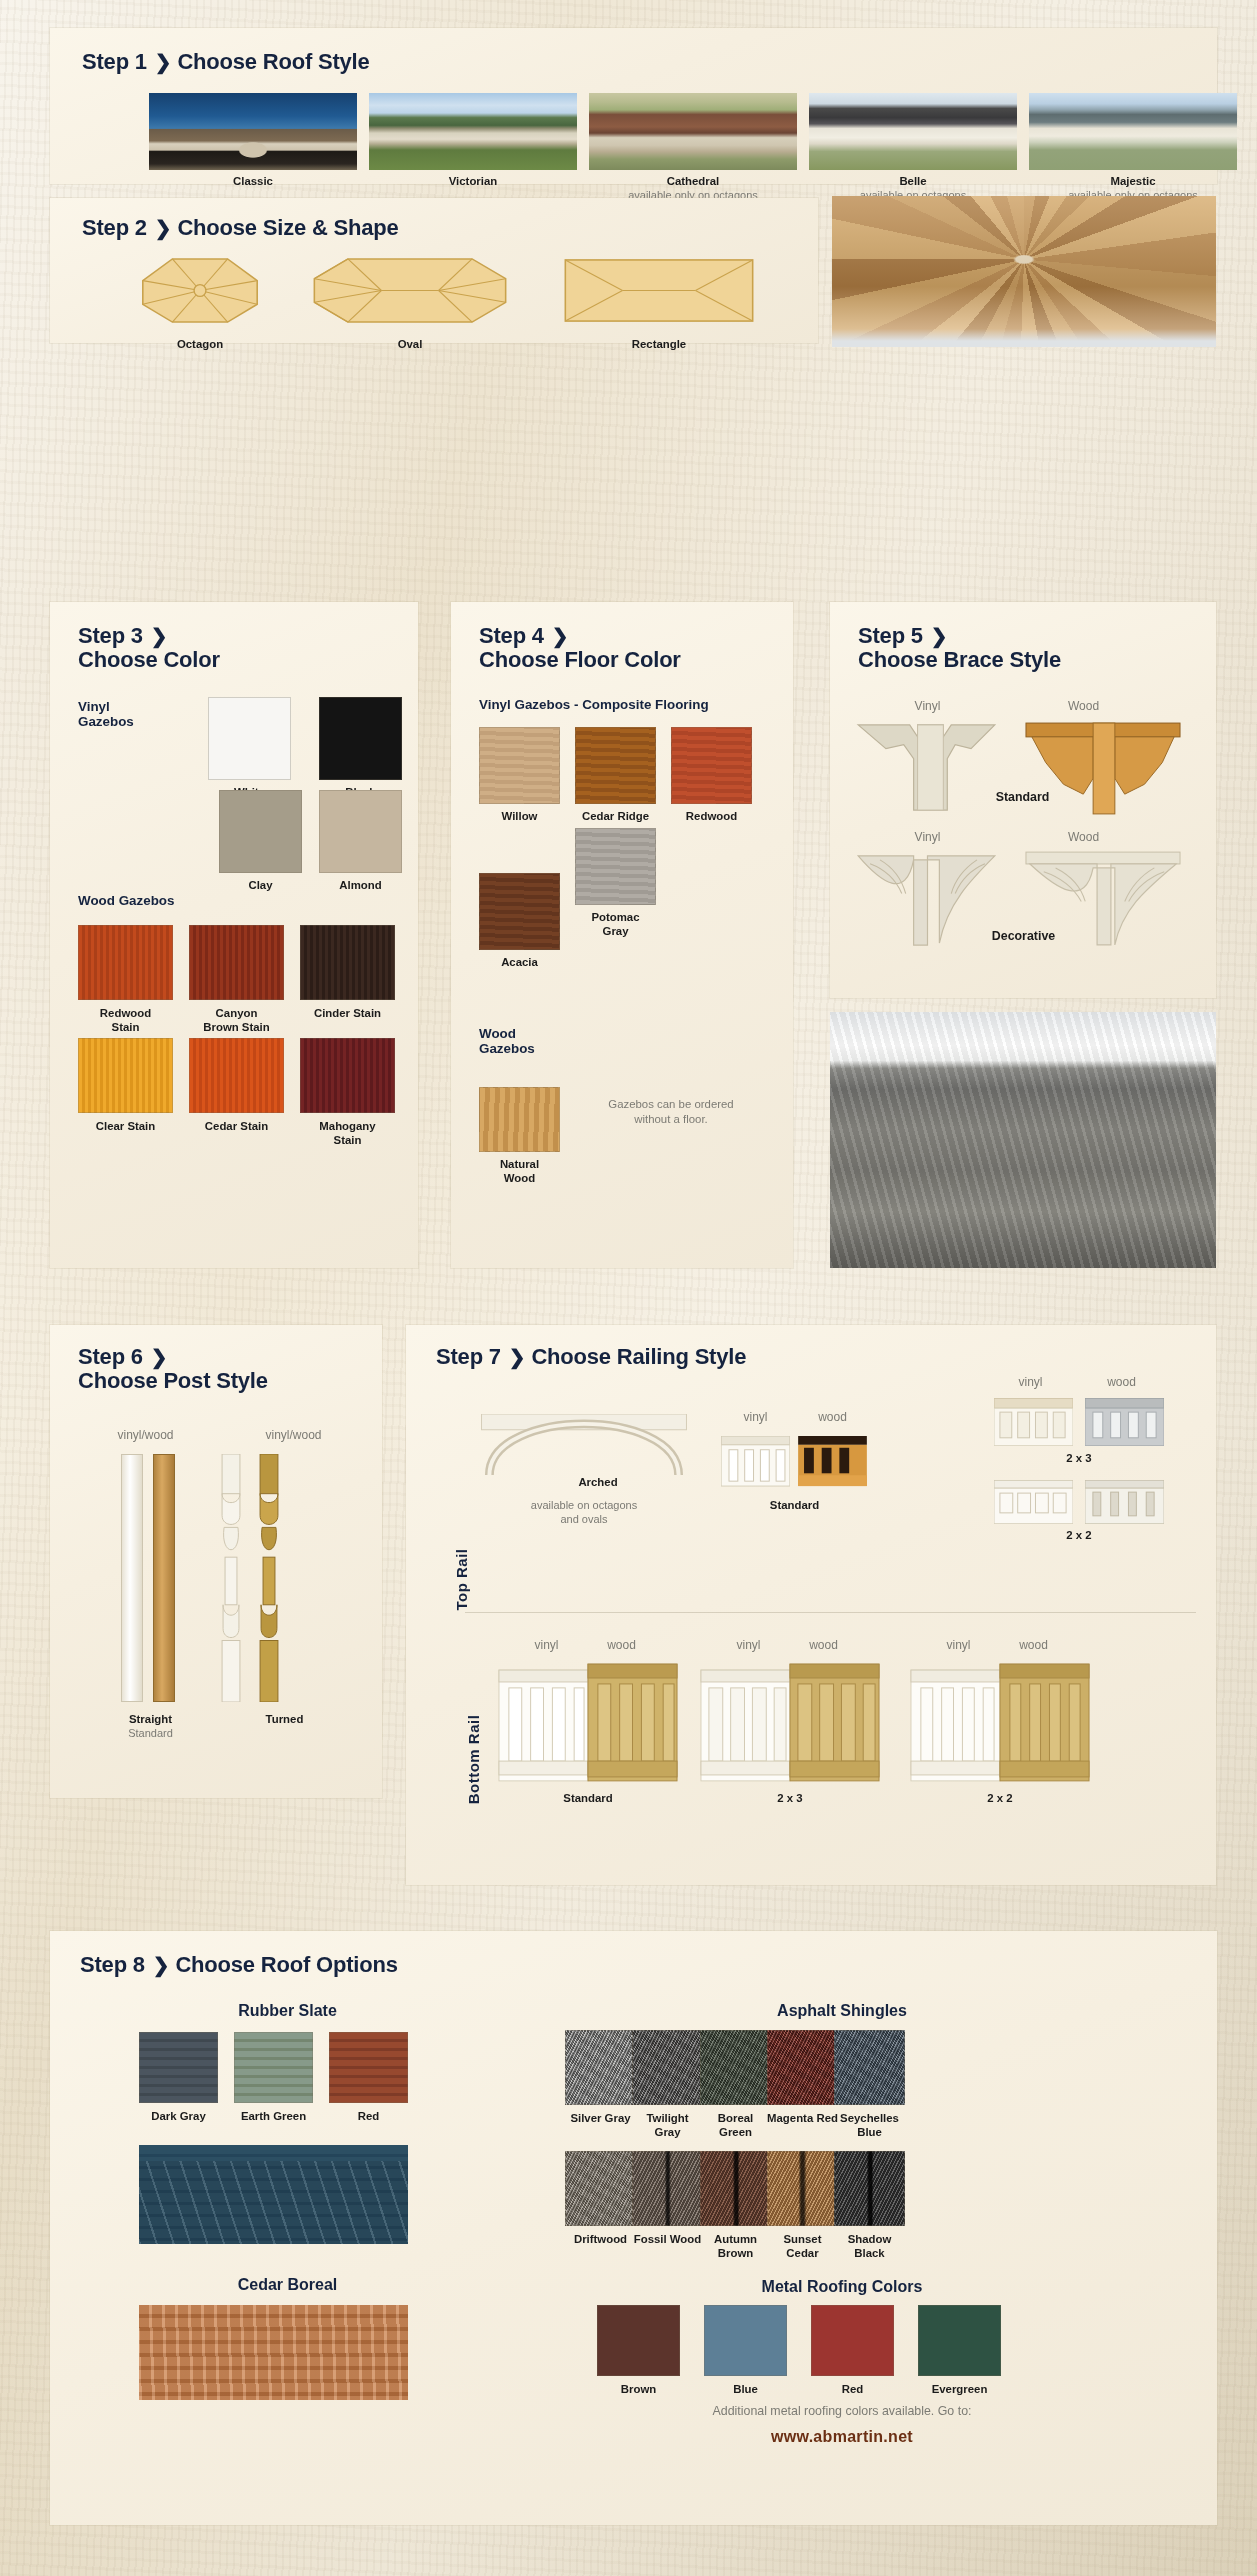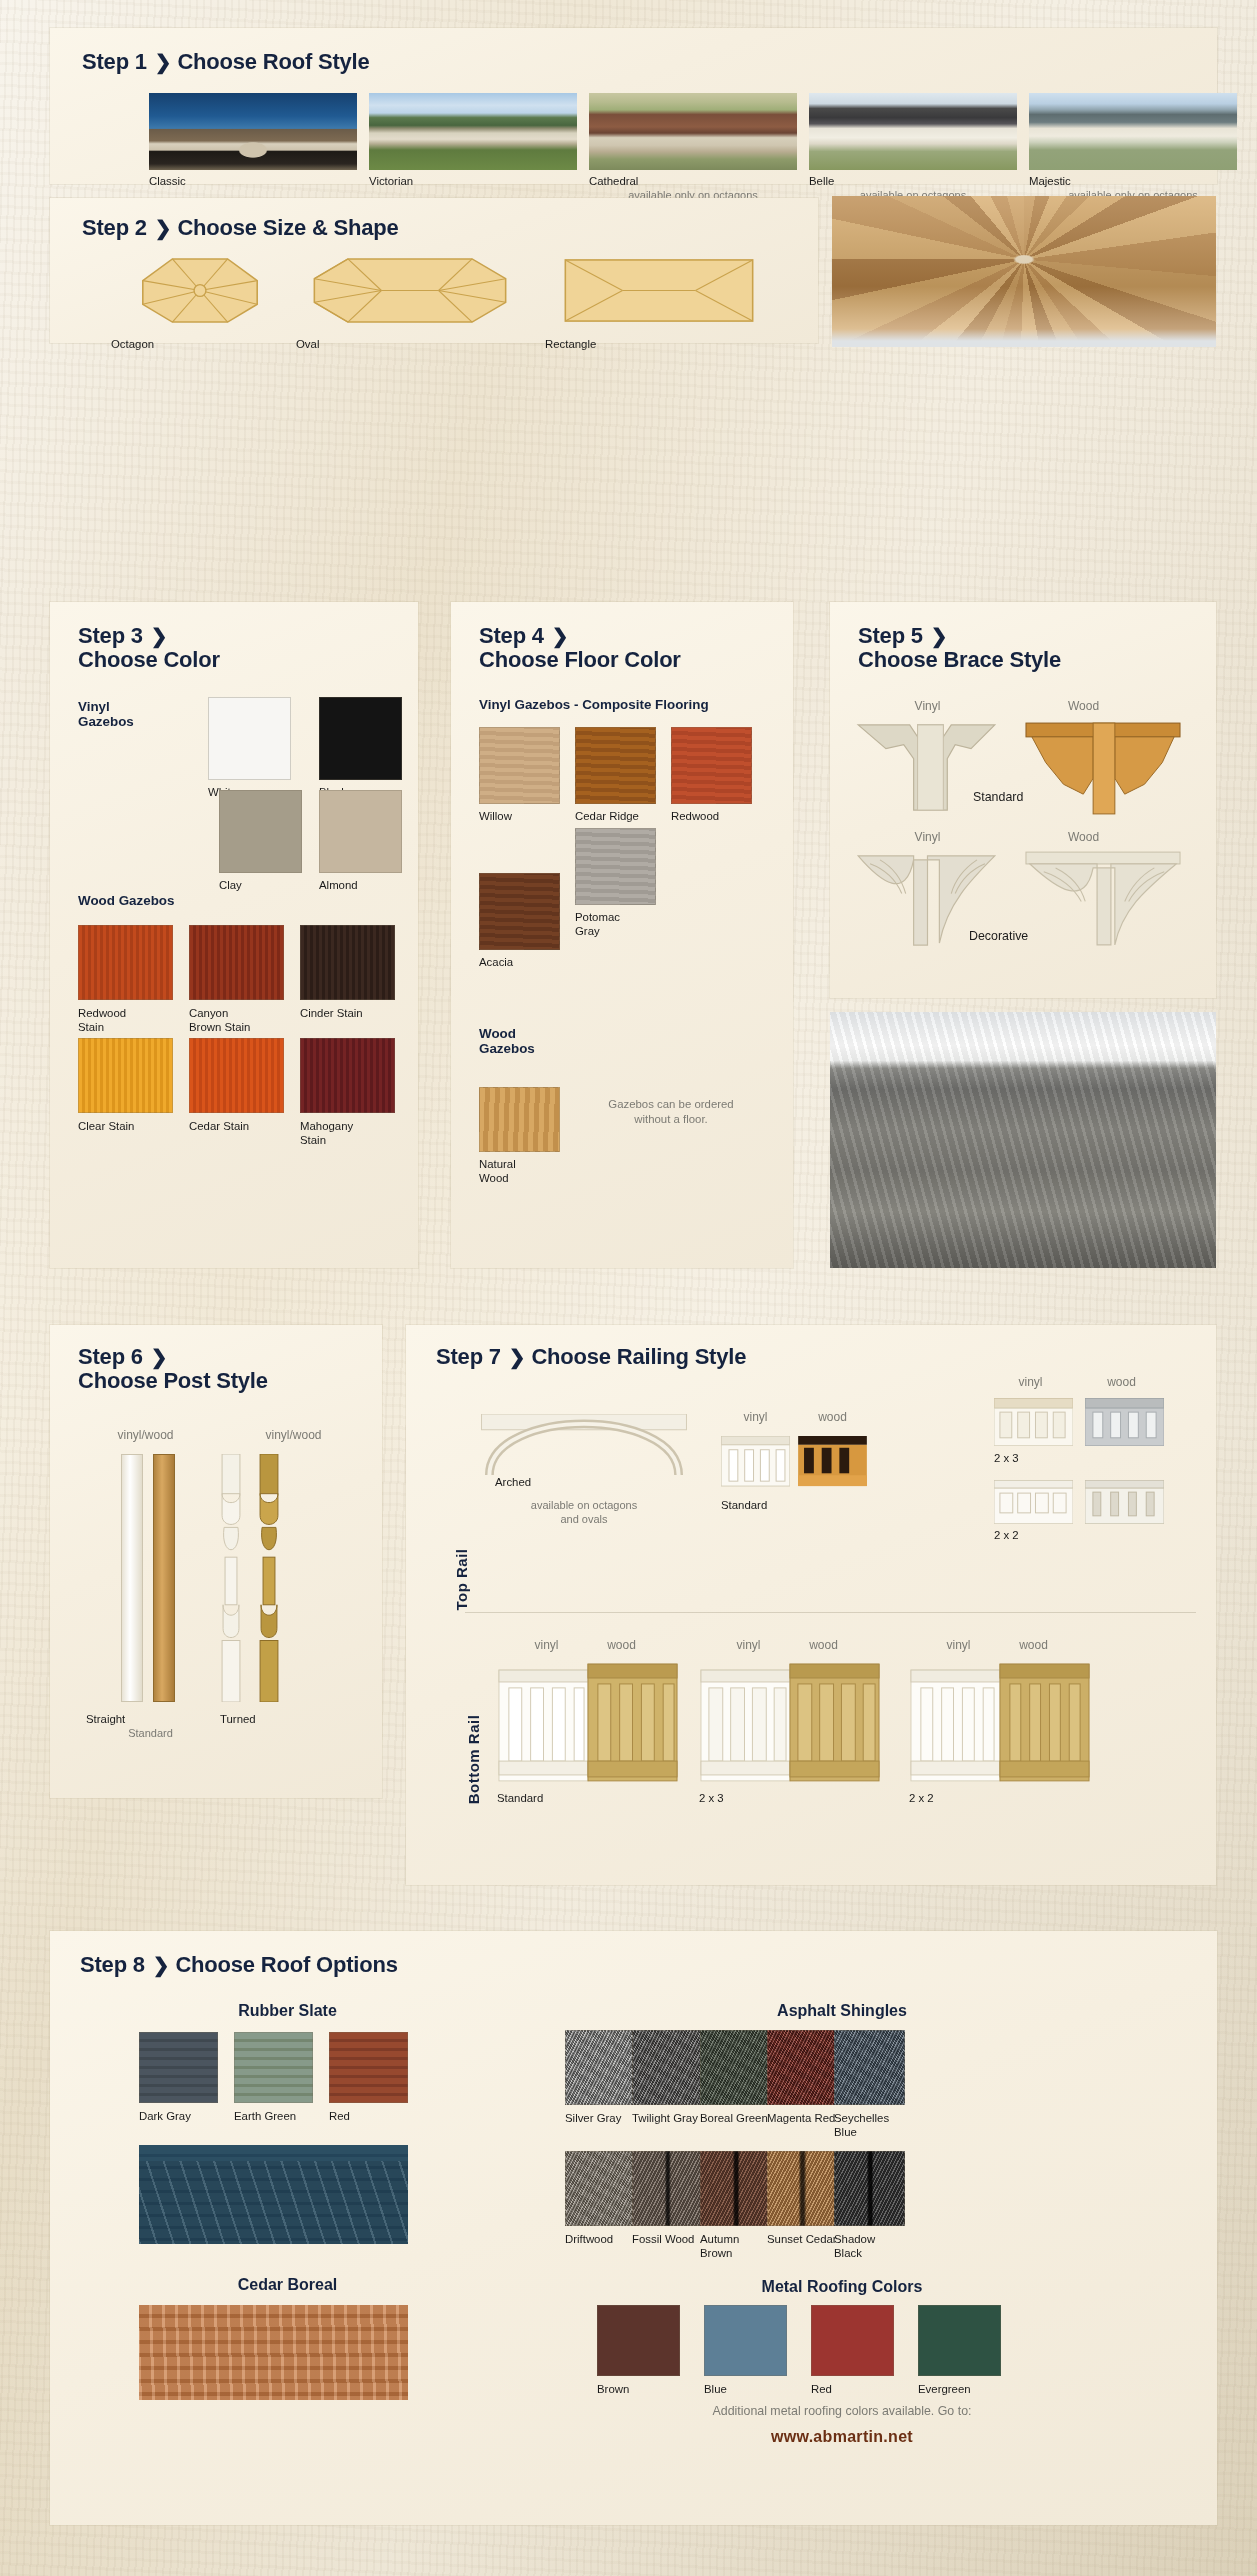--- a/index.html
+++ b/index.html
@@ -40,21 +40,21 @@
     line-height: 1.08;
     white-space: nowrap;
   }
   .step-head .chev { display:inline-block; padding:0 6px 0 8px; font-size:20px; }
   .step-head.stacked { white-space: normal; }
 
   .sub-head {
     color: #15233f; font-weight: bold; font-size: 13.4px; line-height: 1.15;
   }
   .cap {
-    font-size: 11.4px; color: #1b1b1b; font-weight: normal; line-height: 1.2;
+    font-size: 11.4px; color: #1b1b1b; font-weight: bold; text-align: center; line-height: 1.2;
   }
   .cap-sub {
     font-size: 11px; color: #7b7a74; font-weight: normal; text-align: center; line-height: 1.25;
   }
   .smallgray { font-size: 11.4px; color: #7c7b74; text-align:center; }
   .swatch { border: 1px solid rgba(120,110,90,.30); }
   .photo { background-size: cover; background-position: center; }
 
   
   .ph-classic{background:

